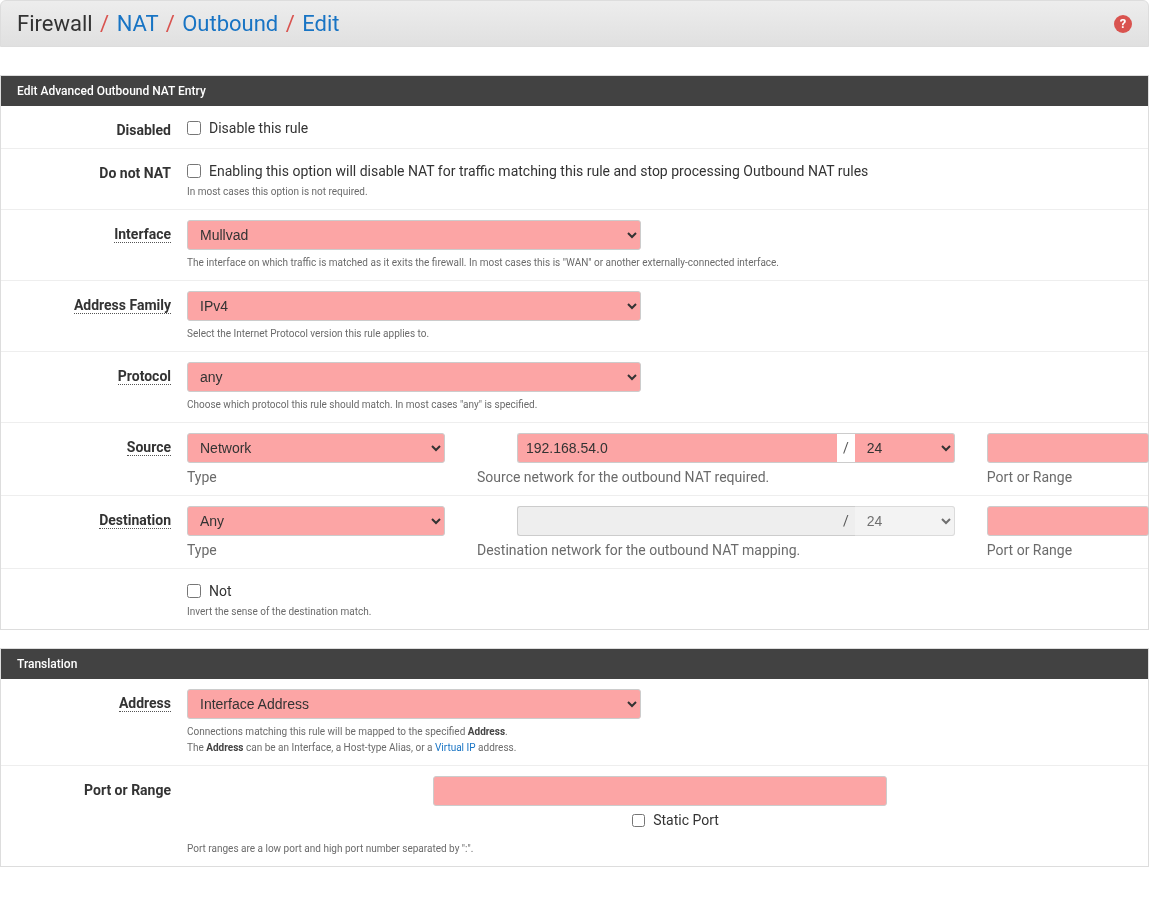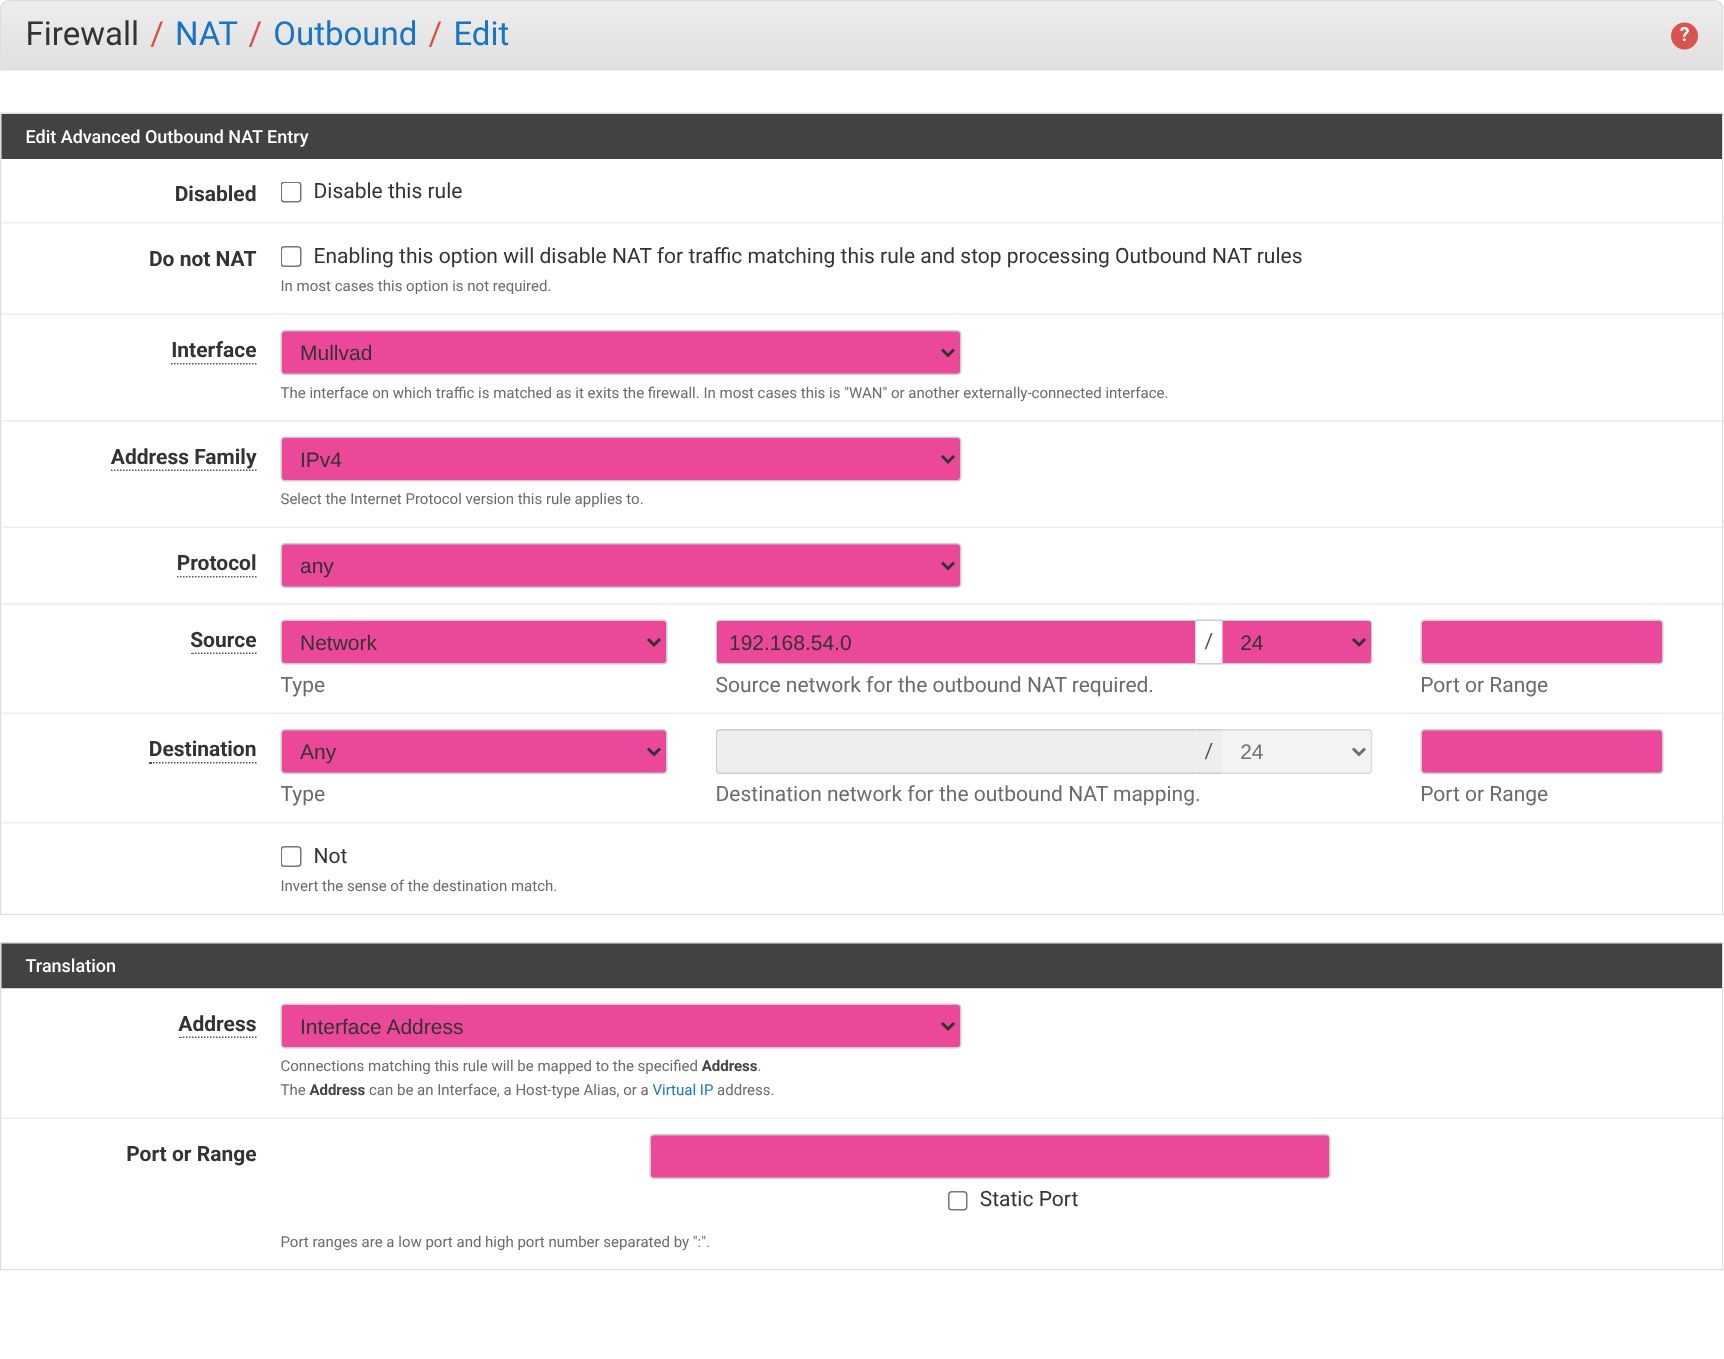--- a/index.html
+++ b/index.html
@@ -64,35 +64,35 @@
   .checkbox-line { display: flex; align-items: center; gap: 8px; padding-top: 4px; }
   .checkbox-line input[type=checkbox] { width: 14px; height: 14px; }
   .help-text { color: #6b6b6b; font-size: 10px; margin-top: 6px; line-height: 1.4; }
   .help-text strong { font-weight: 700; color: #444; }
   .help-text a { color: #1874C4; text-decoration: none; }
   select, input[type=text] {
     border: 1px solid #ccc;
     border-radius: 3px;
     padding: 5px 8px;
     font-size: 14px;
-    background: #ec4899;
+    background: #fca5a5;
     color: #333;
     height: 30px;
   }
   select { padding-right: 24px; }
   input[type=text]:disabled { background: #eee; }
   .w-lg { width: 454px; }
   .w-md { width: 258px; }
   .w-port { width: 162px; }
   .w-cidr { width: 100px; }
 
   .src-dst-row { display: flex; gap: 32px; align-items: flex-start; }
   .src-dst-col { display: flex; flex-direction: column; }
   .sub-label { color: #6b6b6b; font-size: 14px; margin-top: 6px; }
-  .net-group { display: flex; align-items: flex-start; }
+  .net-group { display: flex; align-items: flex-start; margin-left: 40px; }
   .net-group .slash-box {
     border: 1px solid #ccc; border-left: none; border-right: none;
     height: 30px; display: flex; align-items: center; padding: 0 6px;
     background: #fff; color: #555;
   }
   .net-group input { border-right: none; border-radius: 3px 0 0 3px; width: 320px; }
   .net-group select { border-left: none; border-radius: 0 3px 3px 0; }
 
   .inline-checkbox { display: flex; align-items: center; gap: 8px; margin-left: 32px; padding-top: 6px; }
 
@@ -158,20 +158,21 @@
         <div class="help-text">Select the Internet Protocol version this rule applies to.</div>
       </div>
     </div>
 
     <div class="form-row">
       <div class="form-label underlined"><span>Protocol</span></div>
       <div class="form-control-area">
         <select class="w-lg">
           <option>any</option>
         </select>
+        <div class="help-text">Choose which protocol this rule should match. In most cases "any" is specified.</div>
       </div>
     </div>
 
     <div class="form-row">
       <div class="form-label underlined"><span>Source</span></div>
       <div class="form-control-area">
         <div class="src-dst-row">
           <div class="src-dst-col">
             <select class="w-md">
               <option>Network</option>

